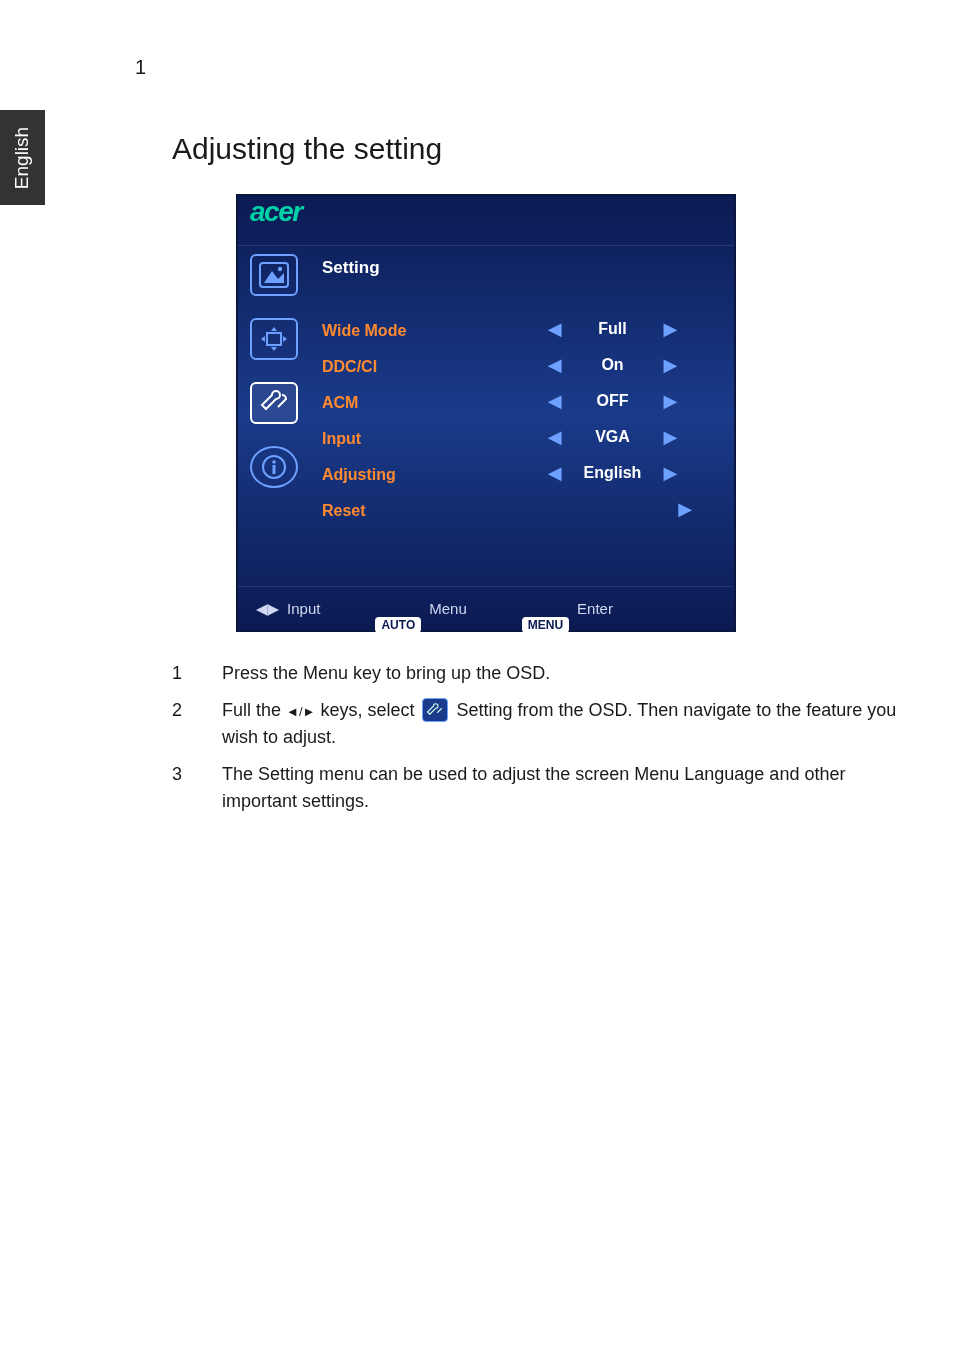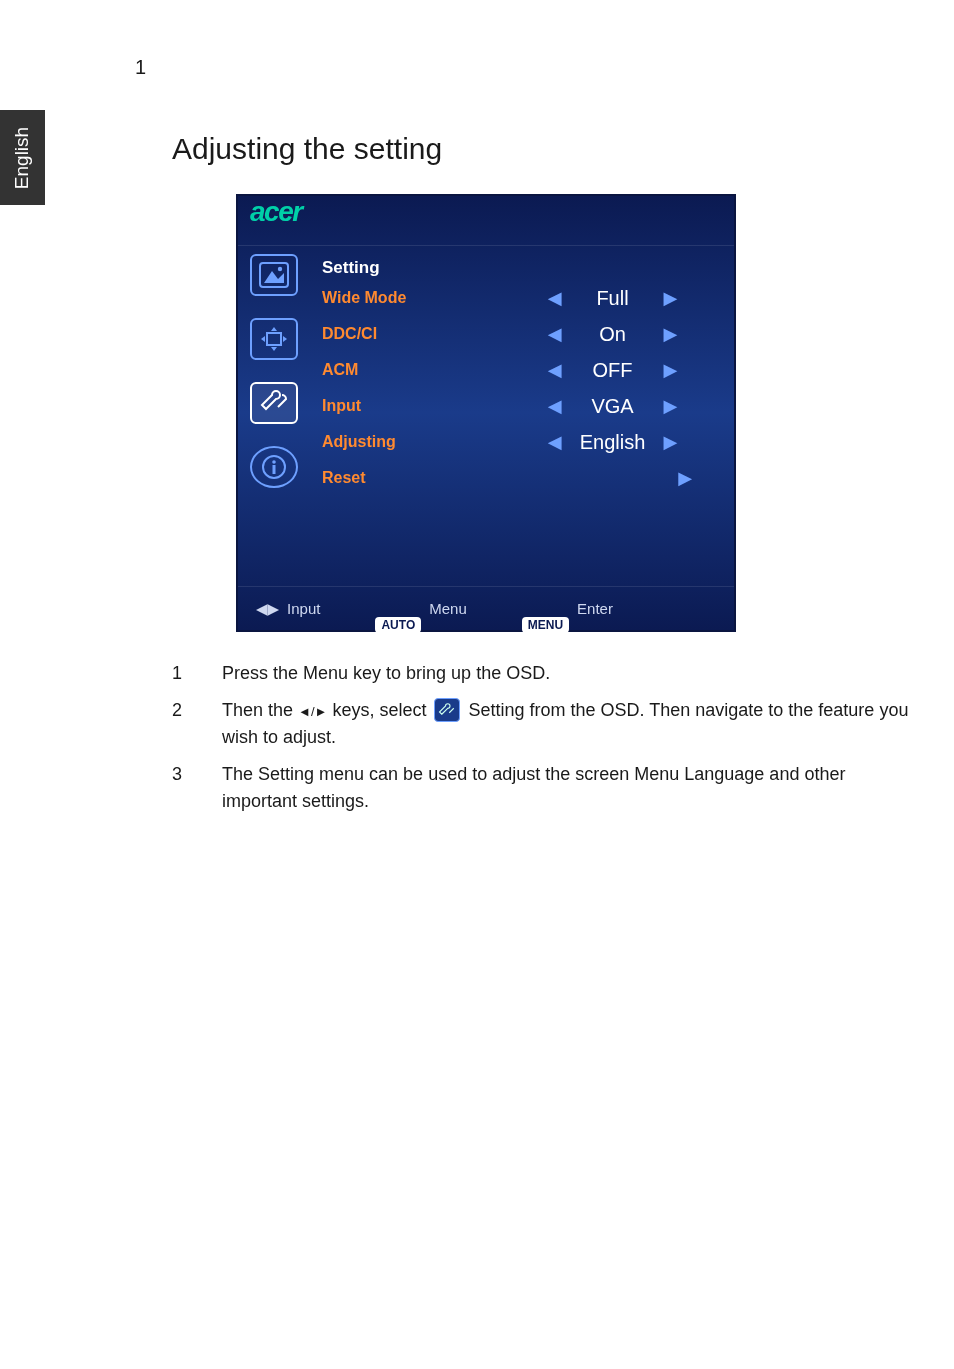--- a/index.html
+++ b/index.html
@@ -94,25 +94,25 @@
       background: rgba(255,255,255,0.08);
     }
     .osd-main {
       flex: 1;
       padding: 8px 12px 8px 8px;
     }
     .osd-title {
       color: #fff;
       font-weight: 700;
       font-size: 17px;
-      margin: 4px 0 2px 4px;
+      margin: 4px 0 26px 4px;
     }
     .osd-row {
       display: flex;
-      align-items: center;
+      align-items: flex-end;
       height: 36px;
       gap: 15px;
     }
     .osd-label {
       width: 170px;
       color: #ff8a30;
       font-weight: 700;
       font-size: 16px;
       padding-left: 4px;
     }
@@ -124,22 +124,22 @@
       gap: 16px;
     }
     .arrow-l, .arrow-r {
       color: #6ea0ff;
       font-size: 18px;
       cursor: pointer;
       user-select: none;
     }
     .osd-value {
       color: #fff;
-      font-weight: 400;
-      font-size: 20px;
+      font-weight: 700;
+      font-size: 16px;
       min-width: 70px;
       text-align: center;
     }
     .osd-row.reset .osd-value-wrap { justify-content:flex-end; padding-right: 30px;}
     .osd-footer {
       height: 44px;
       border-top: 1px solid rgba(255,255,255,0.1);
       display: flex;
       align-items: center;
       color: #cfd8f0;
@@ -306,21 +306,21 @@
   </div>
 
   <div class="instructions">
     <div class="instr-row">
       <div class="instr-num">1</div>
       <div class="instr-text">Press the Menu key to bring up the OSD.</div>
     </div>
     <div class="instr-row">
       <div class="instr-num">2</div>
       <div class="instr-text">
-        <span>Then the </span><span class="inline-arrows">◄/►</span><span> keys, select </span><span class="inline-icon">
+        <span>Full the </span><span class="inline-arrows">◄/►</span><span> keys, select </span><span class="inline-icon">
             <svg viewBox="0 0 24 20" width="18" height="15">
               <path d="M5 15 L13 7 A3 3 0 1 0 10 4 L2 12 Z" fill="none" stroke="#cfe" stroke-width="1.5"></path>
               <path d="M15 13 L21 7" fill="none" stroke="#cfe" stroke-width="1.5"></path>
             </svg>
           </span><span> Setting from the OSD. Then navigate to the feature you wish to adjust.</span>
       </div>
     </div>
     <div class="instr-row">
       <div class="instr-num">3</div>
       <div class="instr-text">The Setting menu can be used to adjust the screen Menu Language and other important settings.</div>

